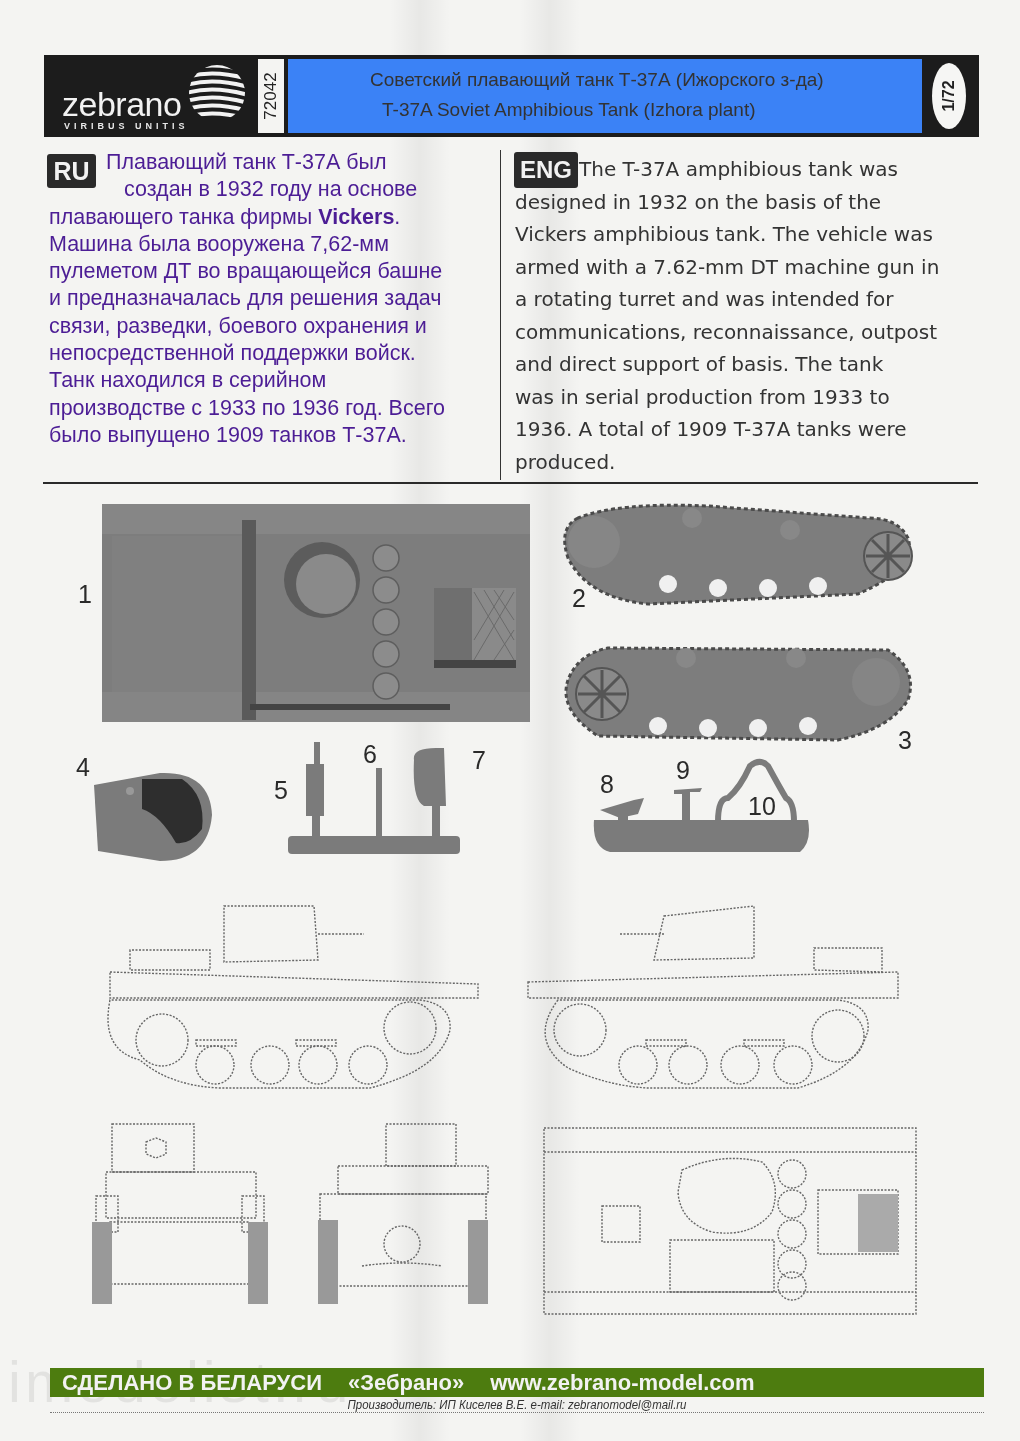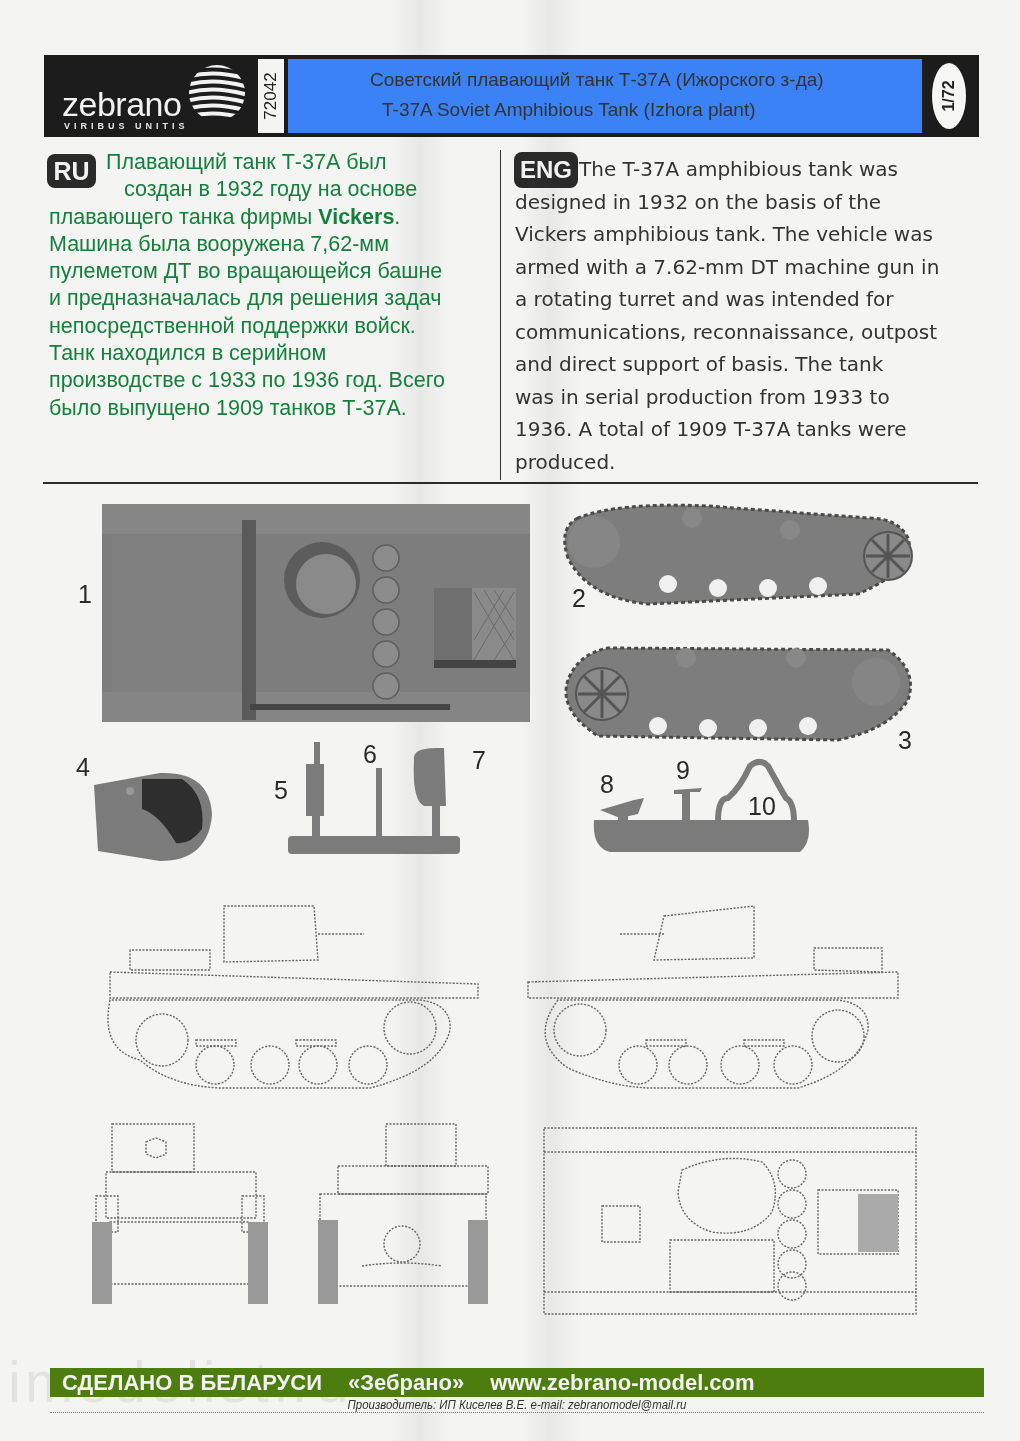--- a/index.html
+++ b/index.html
@@ -19,25 +19,25 @@
   .code-text { position: absolute; left: 50%; top: 50%; transform: translate(-50%, -50%) rotate(-90deg); font-size: 17px; color: #222; white-space: nowrap; }
   .title-box { position: absolute; left: 244px; top: 4px; width: 634px; height: 74px; background: #3b82f6; }
   .title-ru { position: absolute; left: 82px; top: 10px; font-size: 19px; color: #333; }
   .title-en { position: absolute; left: 94px; top: 40px; font-size: 19px; color: #333; }
   .scale-box { position: absolute; left: 882px; top: 4px; width: 49px; height: 74px; }
   .scale-oval { position: absolute; left: 6px; top: 4px; width: 34px; height: 66px; border-radius: 50%; background: #f6f6f4; }
   .scale-text { position: absolute; left: 50%; top: 50%; transform: translate(-50%, -50%) rotate(-90deg); font-size: 16px; font-weight: bold; color: #222; white-space: nowrap; }
 
   
   .col-divider { position: absolute; left: 500px; top: 150px; width: 1px; height: 330px; background: #333; }
-  .lang-badge { position: absolute; background: #2a2a2a; color: #f2f2f2; font-weight: bold; border-radius: 8px; text-align: center; }
+  .lang-badge { position: absolute; background: #2a2a2a; color: #f2f2f2; font-weight: bold; border-radius: 3px; text-align: center; }
   .badge-ru { left: 47px; top: 154px; width: 49px; height: 34px; font-size: 25px; line-height: 34px; }
   .badge-en { left: 514px; top: 152px; width: 64px; height: 36px; font-size: 24px; line-height: 36px; }
 
-  .ru-text { position: absolute; left: 49px; top: 149px; width: 452px; font-size: 21.5px; line-height: 27.3px; color: #15803d; }
+  .ru-text { position: absolute; left: 49px; top: 149px; width: 452px; font-size: 21.5px; line-height: 27.3px; color: #4c1d95; }
   .ru-line { display: block; white-space: nowrap; }
   .en-text { position: absolute; left: 515px; top: 153px; width: 470px; font-family: "DejaVu Sans", sans-serif; font-size: 20px; line-height: 32.5px; color: #333; }
   .en-line { display: block; white-space: nowrap; }
   .indent-ru1 { padding-left: 57px; }
   .indent-ru2 { padding-left: 75px; }
   .indent-en1 { padding-left: 64px; }
 
   .rule { position: absolute; left: 43px; top: 482px; width: 935px; height: 2px; background: #2a2a2a; }
 
   
@@ -96,20 +96,21 @@
 </div>
 
 <div class="lang-badge badge-ru">RU</div>
 <div class="ru-text">
   <span class="ru-line indent-ru1">Плавающий танк Т-37А был</span>
   <span class="ru-line indent-ru2">создан в 1932 году на основе</span>
   <span class="ru-line"><span>плавающего танка фирмы </span><b>Vickers</b><span>.</span></span>
   <span class="ru-line">Машина была вооружена 7,62-мм</span>
   <span class="ru-line">пулеметом ДТ во вращающейся башне</span>
   <span class="ru-line">и предназначалась для решения задач</span>
+  <span class="ru-line">связи, разведки, боевого охранения  и</span>
   <span class="ru-line">непосредственной поддержки войск.</span>
   <span class="ru-line">Танк находился в серийном</span>
   <span class="ru-line">производстве с 1933 по 1936 год. Всего</span>
   <span class="ru-line">было выпущено 1909  танков Т-37А.</span>
 </div>
 
 <div class="col-divider"></div>
 
 <div class="lang-badge badge-en">ENG</div>
 <div class="en-text">

